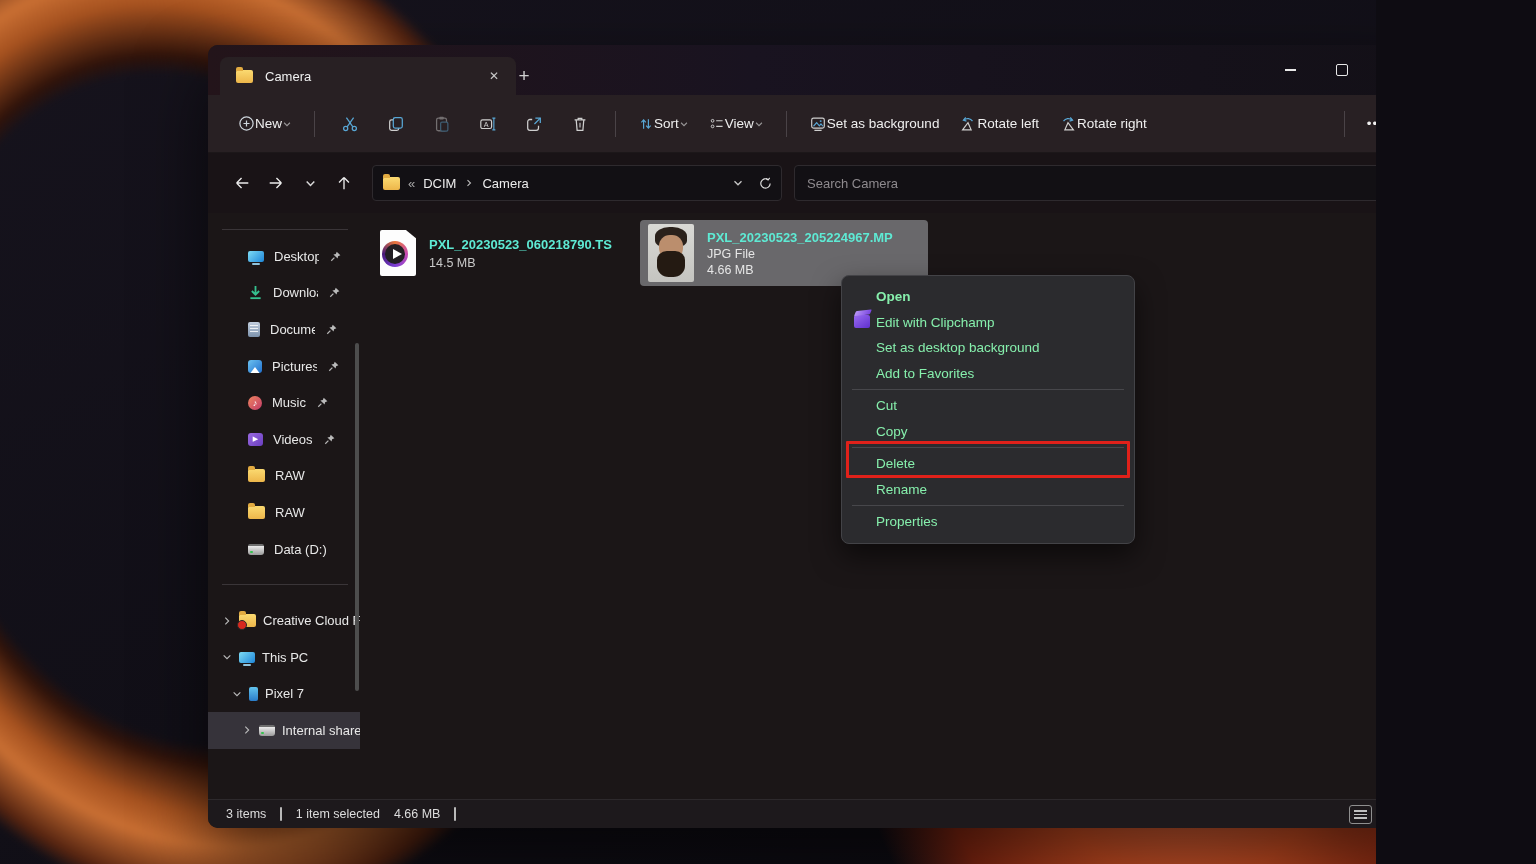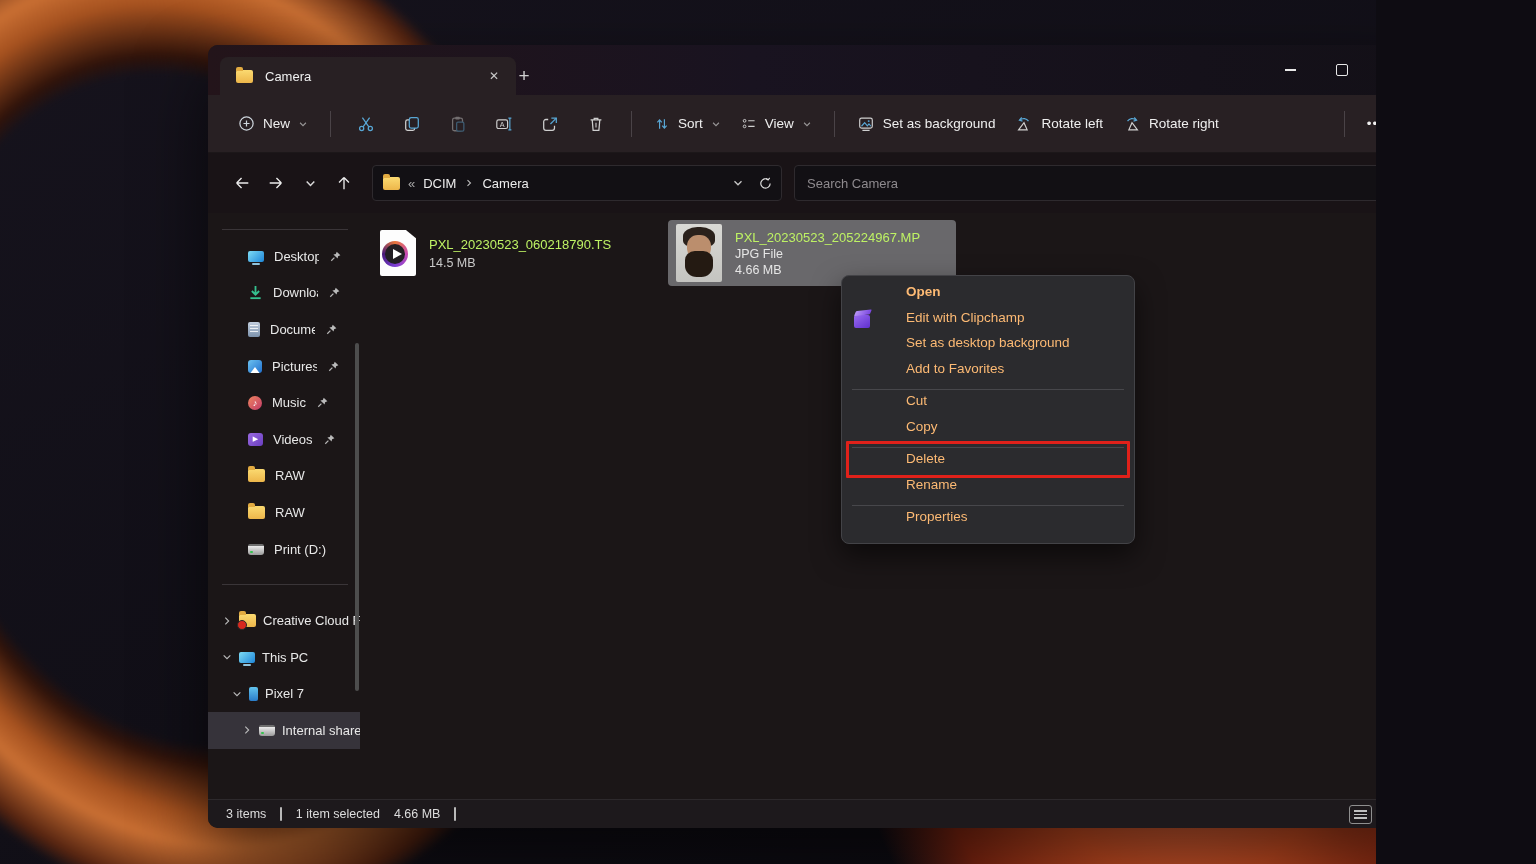--- a/index.html
+++ b/index.html
@@ -28,21 +28,21 @@
     display:flex;align-items:center;gap:12px;padding:0 10px 0 16px;color:#f0f0f0;font-size:13px;}
   .tab-close{margin-left:auto;width:24px;height:24px;border-radius:4px;display:flex;align-items:center;justify-content:center;color:#c9c9c9;font-size:12px;}
   .newtab{position:absolute;left:300px;top:16px;width:32px;height:30px;display:flex;align-items:center;justify-content:center;color:#cfcfcf;font-size:19px;font-weight:300;}
   .wincontrols{position:absolute;right:0;top:0;height:50px;display:flex;}
   .wc{width:52px;height:50px;display:flex;align-items:center;justify-content:center;color:#e8e8e8;font-size:14px;}
   .wc .minbar{width:11px;height:1.5px;background:#e8e8e8;display:block;}
   .wc .maxbox{width:10px;height:10px;border:1.3px solid #e8e8e8;border-radius:2px;display:block;}
 
   
   .toolbar{height:57px;flex:none;background:#282023;display:flex;align-items:center;padding-left:20px;border-bottom:1px solid rgba(0,0,0,.28);}
-  .tb-btn{display:flex;align-items:center;gap:8px;height:36px;padding:0 10px;border-radius:4px;color:#efefef;font-size:13.5px;white-space:nowrap;}
+  .tb-btn{display:flex;align-items:center;gap:0;height:36px;padding:0 10px;border-radius:4px;color:#efefef;font-size:13.5px;white-space:nowrap;}
   .tb-icon-btn{width:46px;height:36px;display:flex;align-items:center;justify-content:center;border-radius:4px;}
   .tb-div{width:1px;height:26px;background:#4a4347;margin:0 12px;flex:none;}
   .chev{opacity:.75;}
   .dim{opacity:.45;}
 
   
   .navrow{height:60px;flex:none;background:#191316;display:flex;align-items:center;padding:0 10px 0 18px;gap:2px;}
   .nav-btn{width:32px;height:32px;display:flex;align-items:center;justify-content:center;border-radius:4px;flex:none;}
   .addr{margin-left:10px;width:390px;height:34px;flex:none;background:#121014;border:1px solid #2e2a2e;border-radius:4px;
     display:flex;align-items:center;gap:8px;padding:0 8px 0 10px;color:#ececec;font-size:13px;}
@@ -78,39 +78,39 @@
   .ic-pic::after{content:"";position:absolute;left:1px;bottom:-2px;border-left:6px solid transparent;border-right:6px solid transparent;border-bottom:8px solid #ffffff;}
   .ic-music{width:14px;height:14px;border-radius:50%;background:linear-gradient(135deg,#ef8560,#c23a68);display:flex;align-items:center;justify-content:center;color:#fff;font-size:9px;flex:none;}
   .ic-video{width:15px;height:13px;border-radius:3px;background:linear-gradient(135deg,#9a6ae0,#6a3ec0);display:flex;align-items:center;justify-content:center;color:#fff;font-size:7px;flex:none;}
   .ic-drive{width:16px;height:9px;border-radius:2px 2px 3px 3px;background:linear-gradient(#ececec,#9a9a9a);border-top:2px solid #6f6f6f;position:relative;flex:none;}
   .ic-drive::after{content:"";position:absolute;left:2px;bottom:1.5px;width:2.5px;height:2.5px;border-radius:50%;background:#35c24e;}
   .ic-phone{width:9px;height:14px;border-radius:2px;background:linear-gradient(#62c4ee,#2a7cc9);flex:none;}
 
   
   .filearea{flex:1;position:relative;}
   .tile{position:absolute;top:7px;height:66px;display:flex;align-items:center;gap:13px;padding:0 8px;border-radius:4px;}
-  .tile .name{font-size:13px;color:#bef264;}
+  .tile .name{font-size:13px;color:#5eead4;font-weight:bold;}
   .tile .sub{font-size:12.5px;color:#c9c9c9;margin-top:4px;}
   .tile.selected{background:#69686b;}
   .tile.selected .sub{color:#e6e6e6;margin-top:2px;}
   .ts-icon{position:relative;width:36px;height:46px;flex:none;}
   .ts-doc{position:absolute;inset:0;background:#fdfdfd;border-radius:2px;clip-path:polygon(0 0,72% 0,100% 18%,100% 100%,0 100%);}
   .ts-ring{position:absolute;left:2px;top:11px;width:26px;height:26px;border-radius:50%;
     background:conic-gradient(#e8763a,#c94ab5,#7a3fd4,#47197a,#e8763a);display:flex;align-items:center;justify-content:center;}
   .ts-ring::before{content:"";position:absolute;inset:3px;border-radius:50%;background:#221f24;}
   .ts-ring::after{content:"";position:relative;border-left:9px solid #fff;border-top:5.5px solid transparent;border-bottom:5.5px solid transparent;left:2px;}
   .thumb{width:46px;height:58px;border-radius:2px;background:linear-gradient(#d9d9d5,#c4c4c0);position:relative;overflow:hidden;flex:none;}
   .thumb .hair{position:absolute;top:3px;left:7px;right:7px;height:20px;background:#2a211b;border-radius:45% 45% 30% 30%;}
   .thumb .face{position:absolute;top:11px;left:11px;right:11px;height:24px;background:#bb8e6d;border-radius:45%;}
   .thumb .beard{position:absolute;top:27px;left:9px;right:9px;height:26px;background:#241a12;border-radius:35% 35% 42% 42%;}
 
   
   .ctxmenu{position:absolute;left:633px;top:230px;width:292px;background:#2b2b2e;border:1px solid #434347;border-radius:8px;
     box-shadow:0 12px 28px rgba(0,0,0,.55);padding:8px 0;z-index:5;}
-  .mi{position:relative;height:25.5px;display:flex;align-items:flex-start;padding-left:64px;color:#fdba74;font-size:13.5px;}
+  .mi{position:relative;height:25.5px;display:flex;align-items:center;padding-left:34px;color:#86efac;font-size:13.5px;}
   .mi.bold{font-weight:bold;}
   .mi .mic{position:absolute;left:12px;top:5px;}
   .msep{height:1px;background:#47474b;margin:3px 10px;}
   .clipchamp{width:16px;height:13px;border-radius:2px;background:linear-gradient(145deg,#9a6cf0,#5f2fd0);position:relative;}
   .clipchamp::before{content:"";position:absolute;left:0;top:-4px;width:15px;height:5px;background:linear-gradient(90deg,#b794f6,#7a46e0);border-radius:1px;transform:skewX(-28deg) rotate(-6deg);transform-origin:left bottom;}
   .red-annot{position:absolute;left:4px;right:4px;top:165px;height:31px;border:3px solid #e0211a;border-radius:1px;pointer-events:none;}
 
   
   .statusbar{height:28px;flex:none;background:#1d191c;border-top:1px solid #2d292c;display:flex;align-items:center;padding:0 18px;color:#dcdcdc;font-size:12.5px;gap:14px;}
   .sb-sep{width:1.5px;height:14px;background:#b9b9b9;border-radius:1px;}
@@ -376,21 +376,21 @@
           <div class="srow">
             <span class="ic-folder"></span>
             <span class="lbl unpinned">RAW</span>
           </div>
           <div class="srow">
             <span class="ic-folder"></span>
             <span class="lbl unpinned">RAW</span>
           </div>
           <div class="srow">
             <span class="ic-drive"></span>
-            <span class="lbl unpinned">Print (D:)</span>
+            <span class="lbl unpinned">Data (D:)</span>
           </div>
         </div>
         <div class="side-sep" style="margin-top:17px;margin-bottom:17px;"></div>
         <div>
           <div class="trow" style="padding-left:14px;">
             <svg width="10" height="10" viewBox="0 0 12 12">
                 <path d="M4 2 L8 6 L4 10" stroke="#bdbdbd" stroke-width="1.3" fill="none"></path>
               </svg>
             <span class="ic-folder cc"></span>
             <span class="lbl">Creative Cloud Files</span>
@@ -424,21 +424,21 @@
         <div class="tile" style="left:12px;width:262px;">
           <span class="ts-icon">
             <span class="ts-doc"></span>
             <span class="ts-ring"></span>
           </span>
           <span>
             <div class="name">PXL_20230523_060218790.TS</div>
             <div class="sub">14.5 MB</div>
           </span>
         </div>
-        <div class="tile selected" style="left:308px;width:272px;">
+        <div class="tile selected" style="left:280px;width:272px;">
           <span class="thumb">
             <span class="hair"></span>
             <span class="face"></span>
             <span class="beard"></span>
           </span>
           <span>
             <div class="name">PXL_20230523_205224967.MP</div>
             <div class="sub">JPG File</div>
             <div class="sub">4.66 MB</div>
           </span>

